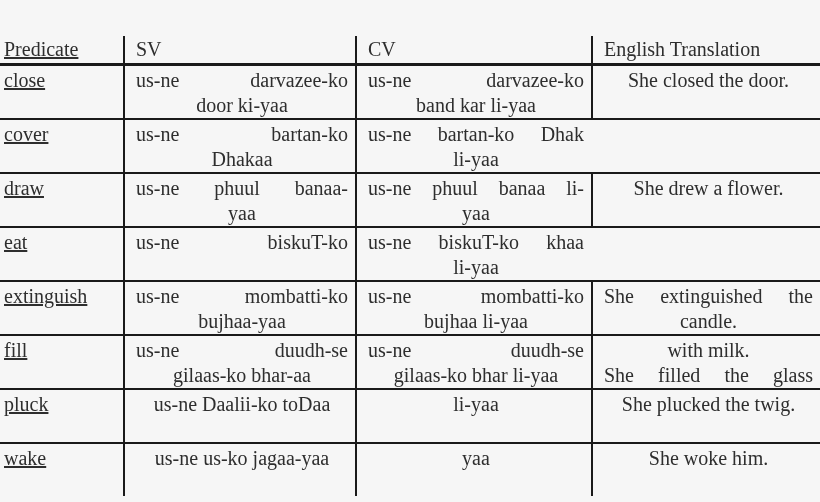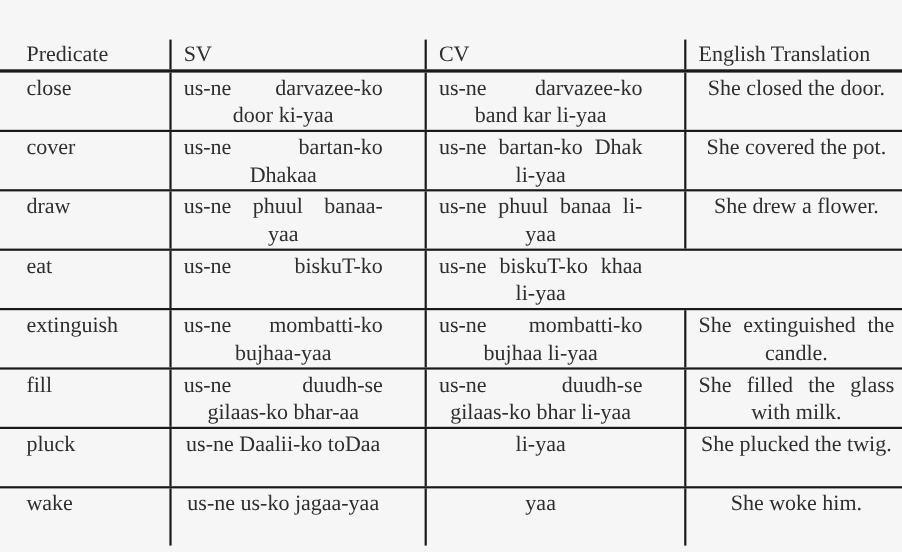--- a/index.html
+++ b/index.html
@@ -23,22 +23,22 @@
     border-bottom:2px solid var(--rule);
   }
   .row.header{border-bottom:3px solid var(--rule);}
   .row.body-row{min-height:52px;}
   .tbl .row:last-child{border-bottom:none;}
   .cell{
     padding:2px 7px 0 11px;
     line-height:25px;
     overflow:hidden;
   }
-  .c1{padding-left:24px;}
-  .c2,.c3,.c4{border-left:2px solid var(--rule);margin-left:31px;}
+  .c1{padding-left:4px;text-decoration:underline;}
+  .c2,.c3,.c4{border-left:2px solid var(--rule);}
   .header .cell{line-height:27px;padding-top:0;}
   .line{text-align:center;}
   .line.j{text-align:justify;text-align-last:justify;}
 </style>
 </head>
 <body>
 
 <div class="page">
   <div class="tbl">
     <div class="row header">
@@ -65,23 +65,20 @@
 
   <div class="row body-row">
     <div class="cell c1">cover</div>
     <div class="cell c2">
           <div class="line j">us-ne bartan-ko</div>
           <div class="line">Dhakaa</div>
         </div>
     <div class="cell c3">
           <div class="line j">us-ne bartan-ko Dhak</div>
           <div class="line">li-yaa</div>
-        </div>
-    <div class="cell c4">
-          <div class="line">She covered the pot.</div>
         </div>
   </div>
 
   <div class="row body-row">
     <div class="cell c1">draw</div>
     <div class="cell c2">
           <div class="line j">us-ne phuul banaa-</div>
           <div class="line">yaa</div>
         </div>
     <div class="cell c3">
@@ -124,22 +121,22 @@
     <div class="cell c1">fill</div>
     <div class="cell c2">
           <div class="line j">us-ne duudh-se</div>
           <div class="line">gilaas-ko bhar-aa</div>
         </div>
     <div class="cell c3">
           <div class="line j">us-ne duudh-se</div>
           <div class="line">gilaas-ko bhar li-yaa</div>
         </div>
     <div class="cell c4">
+          <div class="line">with milk.</div>
           <div class="line j">She filled the glass</div>
-          <div class="line">with milk.</div>
         </div>
   </div>
 
   <div class="row body-row">
     <div class="cell c1">pluck</div>
     <div class="cell c2">
           <div class="line">us-ne Daalii-ko toDaa</div>
         </div>
     <div class="cell c3">
           <div class="line">li-yaa</div>

